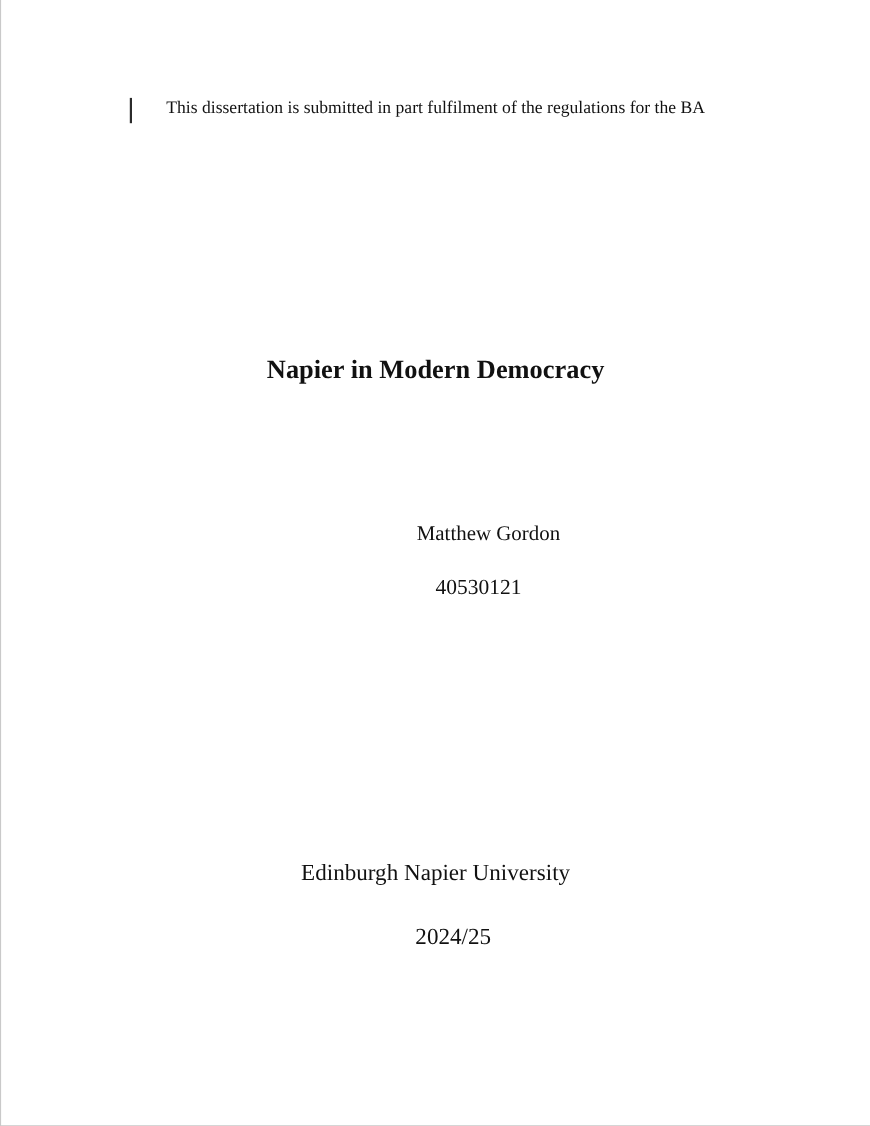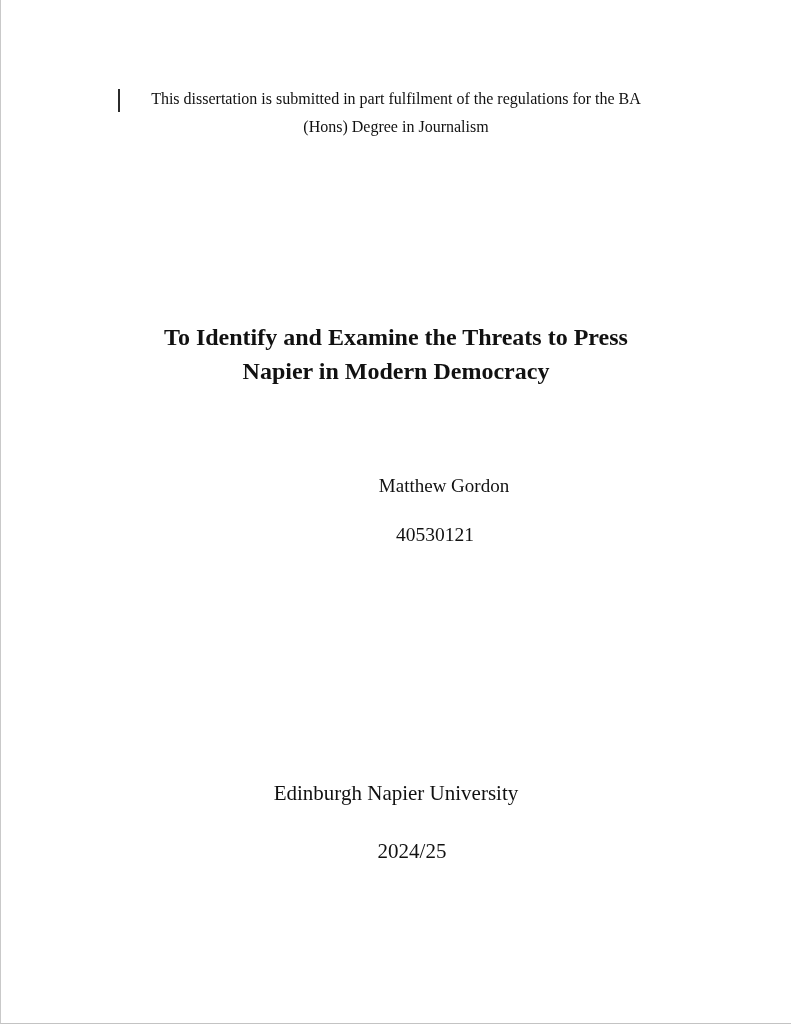--- a/index.html
+++ b/index.html
@@ -70,25 +70,23 @@
 </style>
 </head>
 <body>
 
 <div class="page">
 
   <span class="caret"></span>
 
   <div class="centered submission-statement">
     <div>This dissertation is submitted in part fulfilment of the regulations for the BA</div>
-    <div>(Hons) Degree in Journalism</div>
   </div>
 
   <div class="centered doc-title">
-    <div>To Identify and Examine the Threats to Press</div>
     <div>Napier in Modern Democracy</div>
   </div>
 
   <div class="centered author-name">Matthew Gordon</div>
 
   <div class="centered student-id">40530121</div>
 
   <div class="centered university-name">Edinburgh Napier University</div>
 
   <div class="centered academic-year">2024/25</div>

